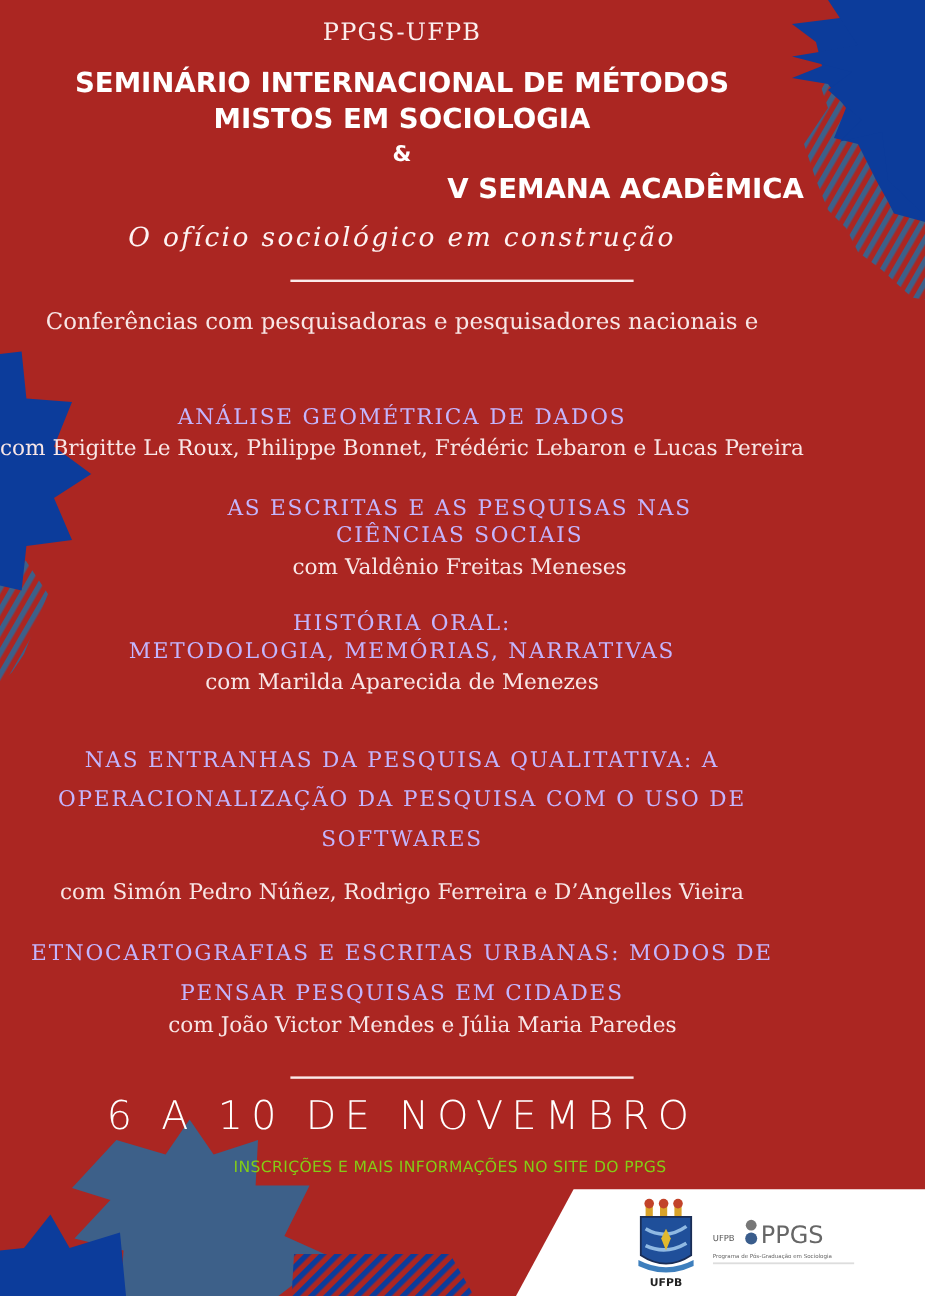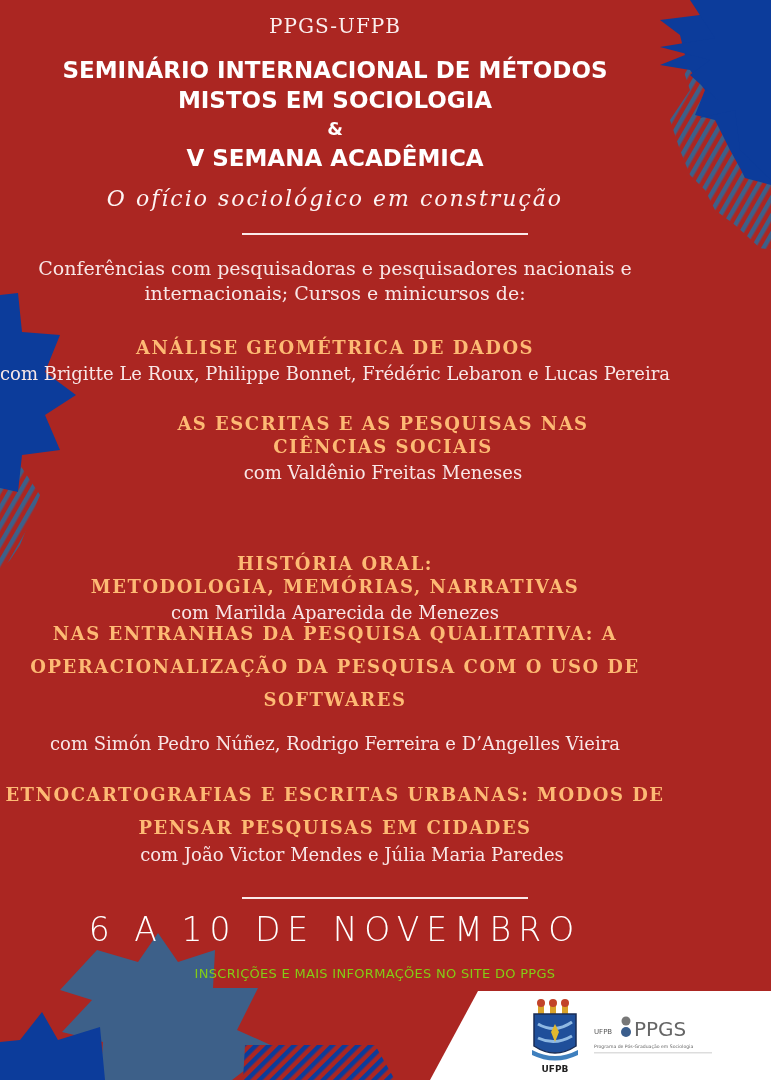--- a/index.html
+++ b/index.html
@@ -5,21 +5,21 @@
   html, body { margin:0; padding:0; }
   body { width:771px; height:1080px; overflow:hidden; background:#ab2622; position:relative; font-family:"DejaVu Serif", serif; color:#fff; }
   .deco { position:absolute; left:0; top:0; width:771px; height:1080px; }
   .center { position:absolute; left:0; width:670px; text-align:center; }
   .org { top:14px; font-family:"DejaVu Serif", serif; font-size:20px; letter-spacing:1px; font-weight:300; color:#fbeeee; }
   .title { font-family:"DejaVu Sans", sans-serif; font-weight:bold; font-size:23px; line-height:25px; color:#fff; }
   .amp { font-family:"DejaVu Sans", sans-serif; font-weight:bold; font-size:18px; }
   .subtitle { top:186px; font-family:"DejaVu Serif", serif; font-style:italic; font-size:22px; letter-spacing:2px; color:#fdf3f3; }
   .hr { position:absolute; height:2px; background:#fbeaea; }
   .intro { top:256px; font-size:19px; line-height:25px; color:#f8e6e6; font-family:"DejaVu Serif", serif; }
-  .course-title { font-family:"DejaVu Serif", serif; font-weight:bold; font-size:18px; letter-spacing:1.5px; line-height:23px; color:#fdba74; }
+  .course-title { font-family:"DejaVu Serif", serif; font-weight:normal; font-size:18px; letter-spacing:1.5px; line-height:23px; color:#c4b5fd; }
   .course-title.big { line-height:33px; }
   .course-by { font-family:"DejaVu Serif", serif; font-size:18px; color:#f8e6e6; margin-top:4px; }
   .date { top:910px; font-family:"DejaVu Sans", sans-serif; font-size:33px; letter-spacing:7px; color:#fff; font-weight:300; }
   .info { top:966px; font-family:"DejaVu Sans", sans-serif; font-size:13px; letter-spacing:0.3px; color:#84cc16;margin-left:40px; }
   .logo-ufpb { position:absolute; left:528px; top:998px; width:54px; height:76px; }
   .logo-ppgs { position:absolute; left:594px; top:1010px; width:118px; height:46px; }
 </style>
 </head>
 <body>
 
@@ -51,43 +51,42 @@
   <polygon points="245,1045 375,1045 395,1080 243,1080" fill="url(#stripesBlue)"></polygon>
 
   <polygon points="478,991 771,991 771,1080 430,1080" fill="#ffffff"></polygon>
 </svg>
 
 <div class="center org">PPGS-UFPB</div>
 
 <div class="center title" style="top:58px;">SEMINÁRIO INTERNACIONAL DE MÉTODOS</div>
 <div class="center title" style="top:88px;">MISTOS EM SOCIOLOGIA</div>
 <div class="center amp" style="top:118px;">&amp;</div>
-<div class="center title" style="top:146px;">V SEMANA ACADÊMICA</div>
+<div class="center title" style="top:146px;text-align:right;">V SEMANA ACADÊMICA</div>
 
 <div class="center subtitle">O ofício sociológico em construção</div>
 
 <div class="hr" style="left:242px; top:233px; width:286px;"></div>
 
 <div class="center intro">
   <div>Conferências com pesquisadoras e pesquisadores nacionais e</div>
-  <div>internacionais; Cursos e minicursos de:</div>
 </div>
 
 <div class="center" style="top:336px;">
   <div class="course-title">ANÁLISE GEOMÉTRICA DE DADOS</div>
   <div class="course-by">com Brigitte Le Roux, Philippe Bonnet, Frédéric Lebaron e Lucas Pereira</div>
 </div>
 
 <div class="center" style="top:412px;padding-left:48px;">
   <div class="course-title">AS ESCRITAS E AS PESQUISAS NAS</div>
   <div class="course-title">CIÊNCIAS SOCIAIS</div>
   <div class="course-by">com Valdênio Freitas Meneses</div>
 </div>
 
-<div class="center" style="top:508px;margin-top:44px;">
+<div class="center" style="top:508px;">
   <div class="course-title">HISTÓRIA ORAL:</div>
   <div class="course-title">METODOLOGIA, MEMÓRIAS, NARRATIVAS</div>
   <div class="course-by">com Marilda Aparecida de Menezes</div>
 </div>
 
 <div class="center" style="top:617px;">
   <div class="course-title big">NAS ENTRANHAS DA PESQUISA QUALITATIVA: A</div>
   <div class="course-title big">OPERACIONALIZAÇÃO DA PESQUISA COM O USO DE</div>
   <div class="course-title big">SOFTWARES</div>
   <div class="course-by" style="margin-top:17px;">com Simón Pedro Núñez, Rodrigo Ferreira e D’Angelles Vieira</div>

